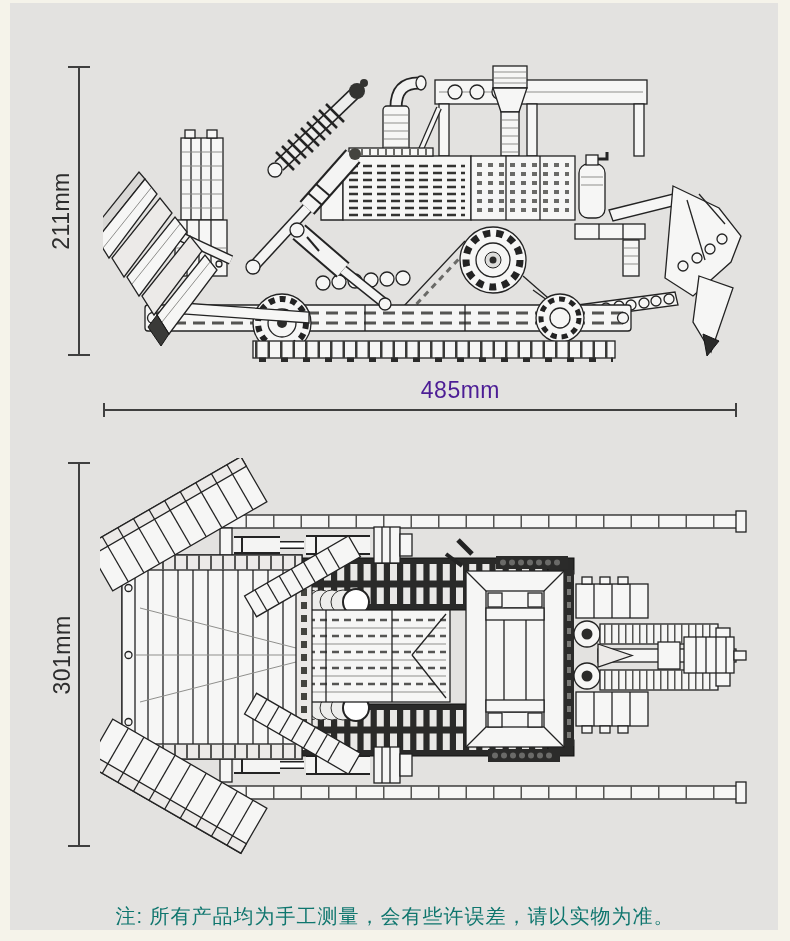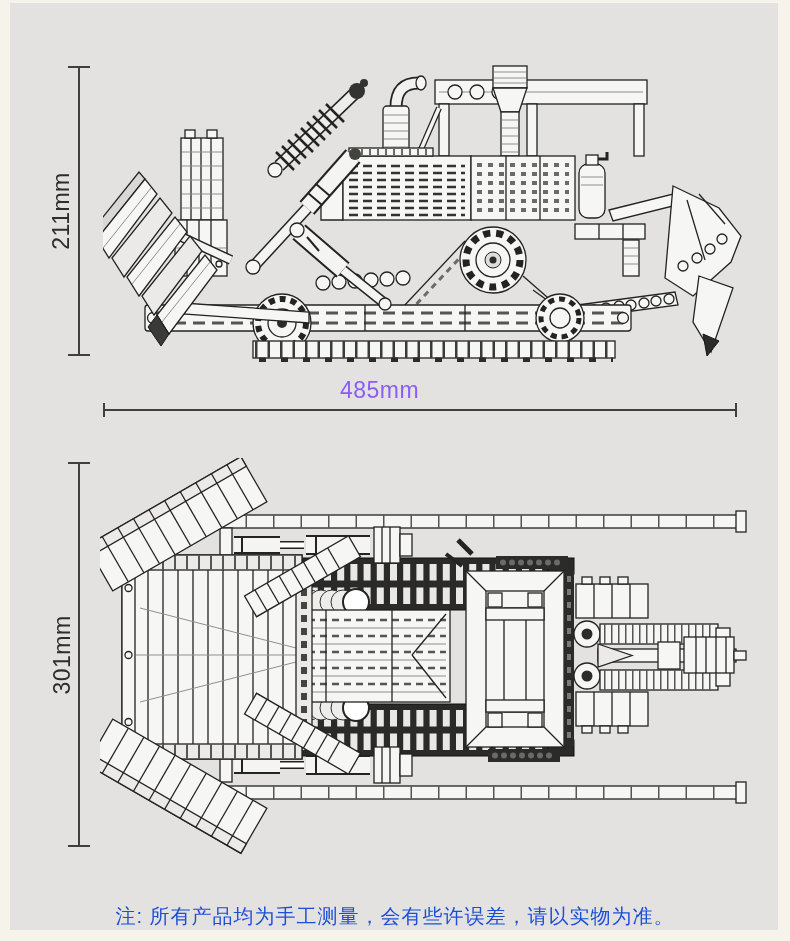--- a/index.html
+++ b/index.html
@@ -4,24 +4,24 @@
 <style>
   html,body{margin:0;padding:0;}
   .stage{position:relative;width:790px;height:941px;background:#f5f3ea;overflow:hidden;
          font-family:"Liberation Sans",sans-serif;}
   .panel{position:absolute;left:10px;top:3px;width:768px;height:927px;background:#e3e2e0;}
   
   .dimline{position:absolute;background:#3f3f3f;}
   .dim-label{position:absolute;color:#2d2d2d;font-size:23px;letter-spacing:.5px;
              width:130px;height:26px;line-height:26px;text-align:center;}
   .rot{transform:rotate(-90deg);}
-  .dim-label-h{position:absolute;color:#8b5cf6;font-size:23px;letter-spacing:.5px;
-               width:160px;text-align:left;}
+  .dim-label-h{position:absolute;color:#4c1d95;font-size:23px;letter-spacing:.5px;
+               width:160px;text-align:right;}
   .note{position:absolute;left:0;top:903px;width:790px;text-align:center;
-        color:#1d4ed8;font-size:20px;letter-spacing:1px;}
+        color:#0f766e;font-size:20px;letter-spacing:1px;}
   svg{position:absolute;}
   .o{fill:#f6f6f5;stroke:#232323;stroke-width:1.3;}
   .o2{fill:#eceae8;stroke:#232323;stroke-width:1.3;}
   .d{fill:#2b2b2a;stroke:#161616;stroke-width:1;}
   .ln{fill:none;stroke:#232323;stroke-width:1.3;}
   .lt{fill:none;stroke:#8f8f8c;stroke-width:1;}
 </style>
 </head>
 <body>
 

